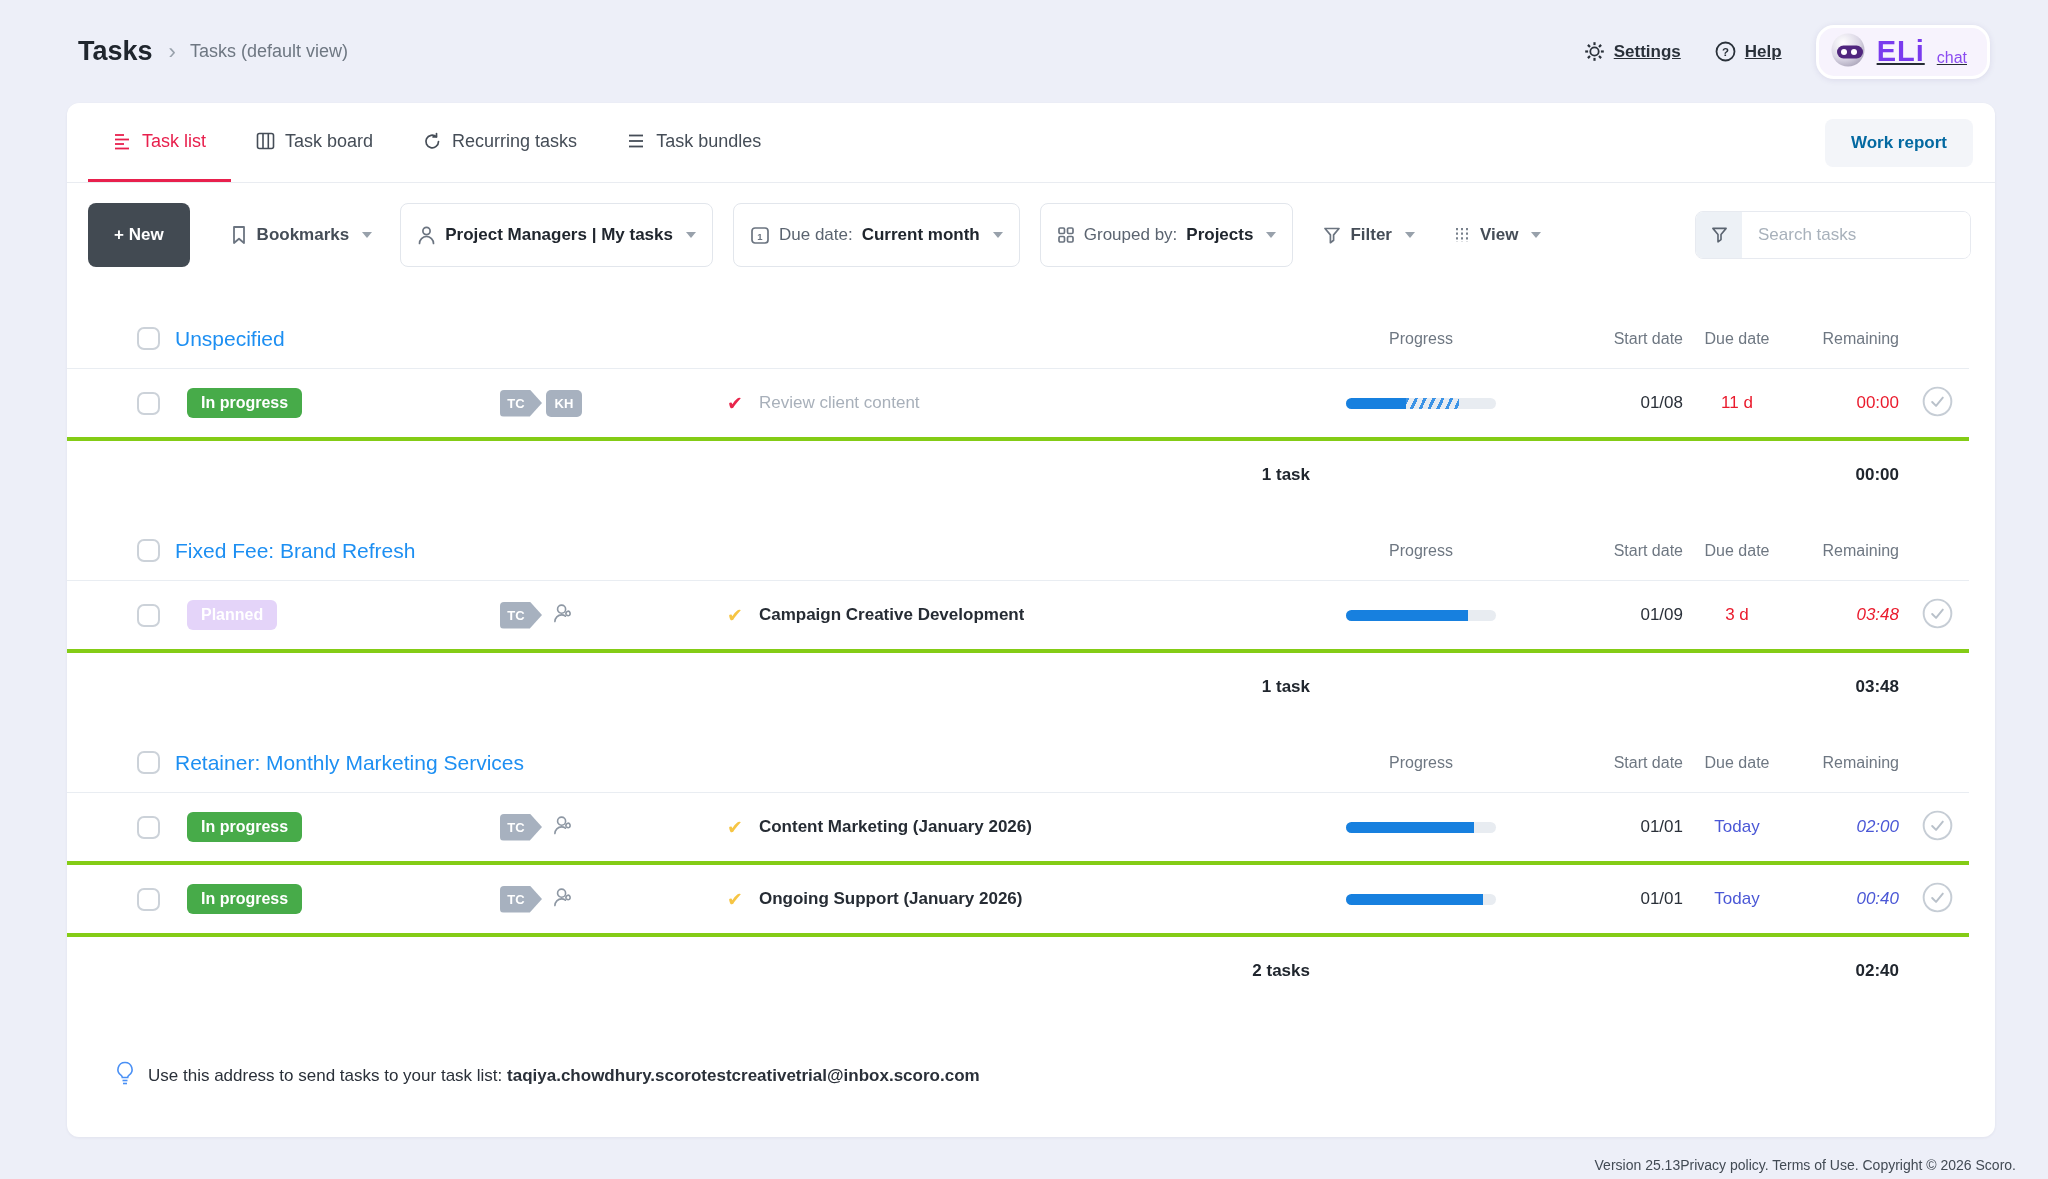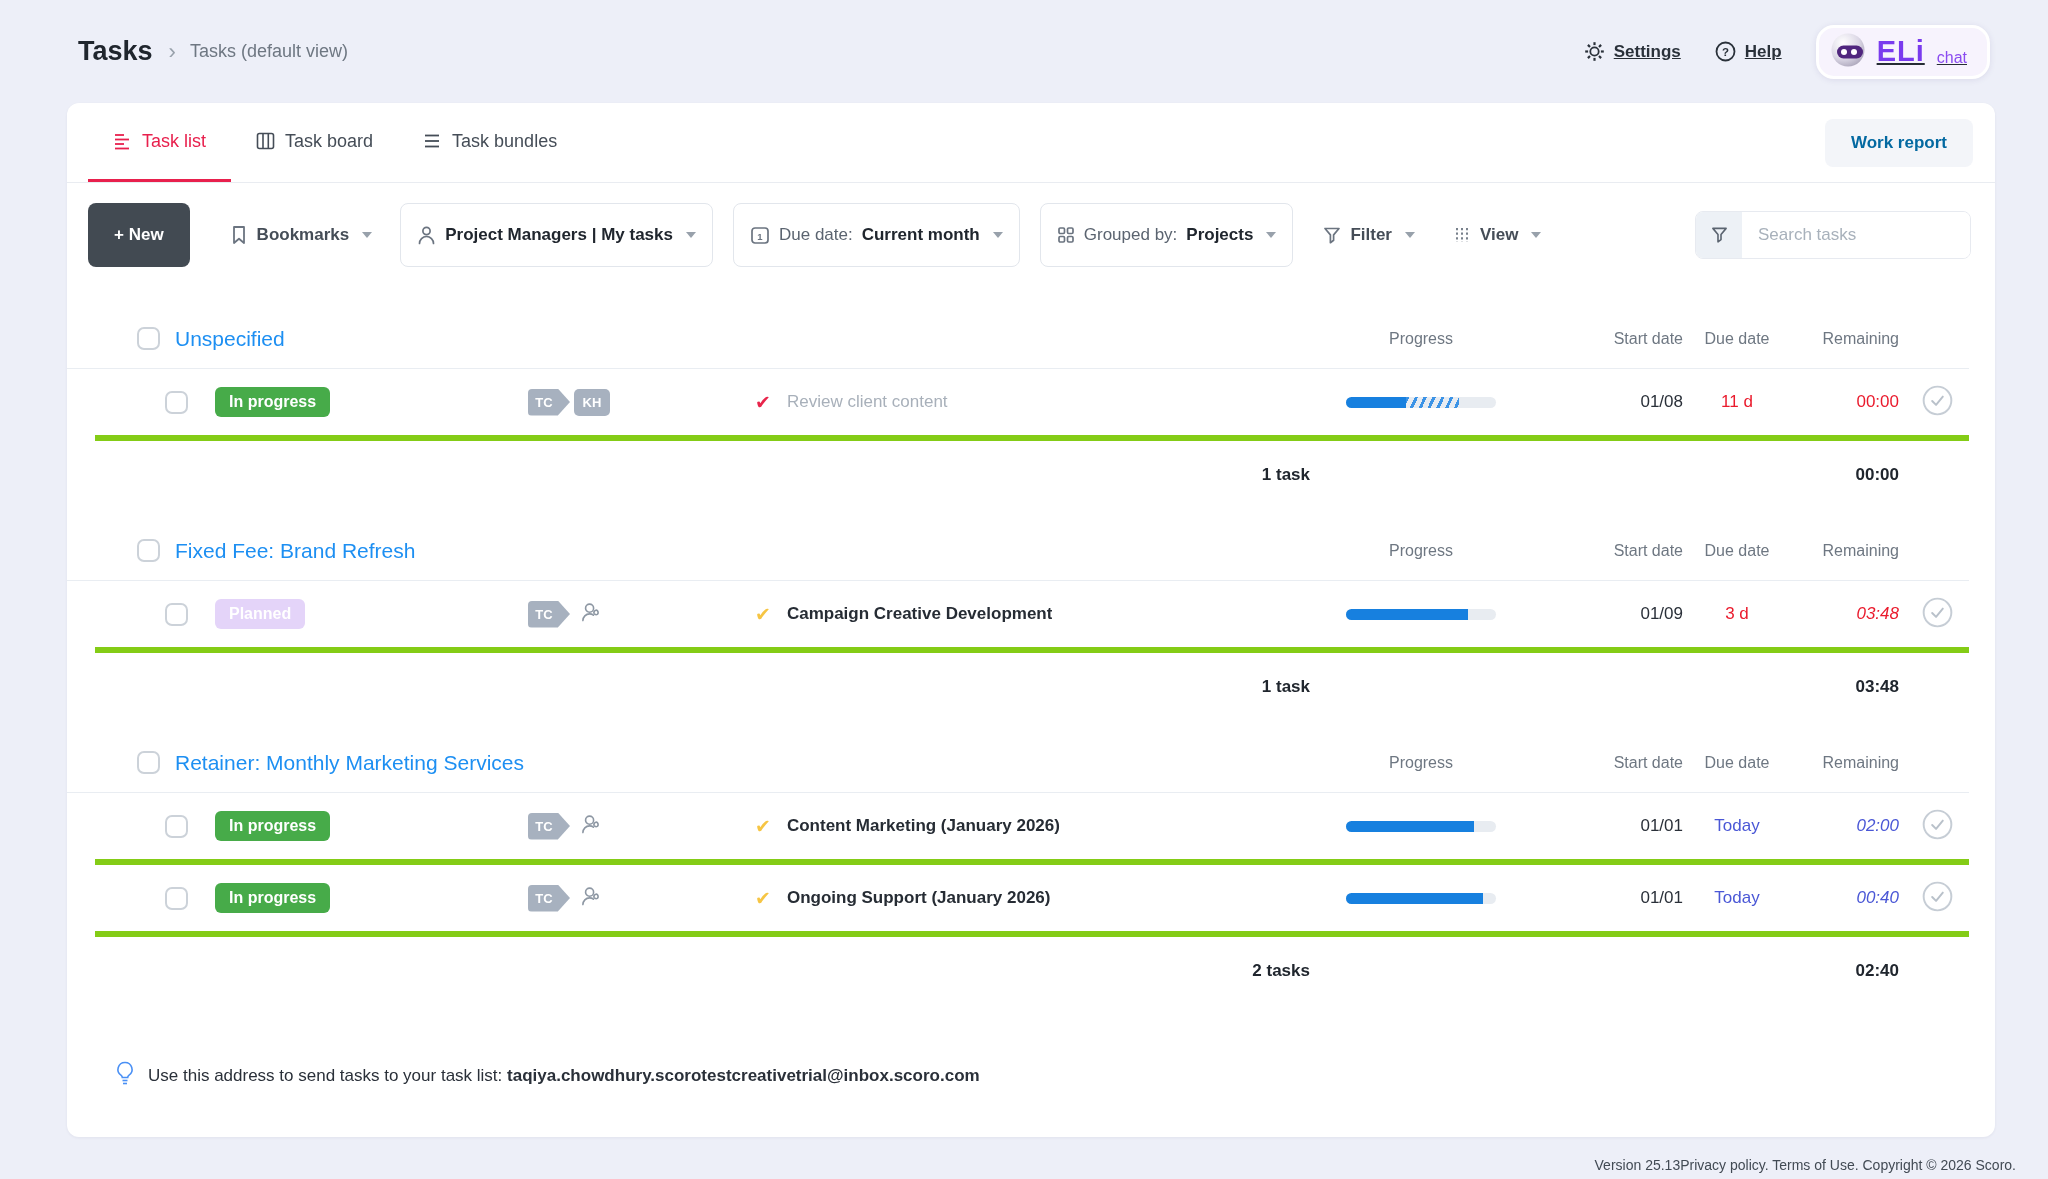--- a/index.html
+++ b/index.html
@@ -44,21 +44,21 @@
   .search-wrap { margin-left:auto; display:flex; height:48px; border:1px solid #e7eaf0; border-radius:8px;
     overflow:hidden; background:#fff; }
   .search-icon-box { width:46px; background:#edf1f6; display:flex; align-items:center; justify-content:center; cursor:pointer; }
   .search-input { border:none; outline:none; width:228px; padding:0 16px; font-size:17px; font-family:inherit; color:#2a313a; }
   .search-input::placeholder { color:#a8b1bb; }
   
   .table { padding:16px 26px 0 0; }
   .group { margin-bottom:12px; }
   .g-row { display:flex; align-items:center; }
   .group-header { height:60px; border-bottom:1px solid #e9edf2; }
-  .task-row { height:72px; border-bottom:6px solid #84cc16;margin-left:28px; }
+  .task-row { height:72px; border-bottom:4px solid #84cc16; }
   .summary-row { height:68px; }
   .cell-cb { width:24px; margin-left:70px; flex:none; }
   .checkbox { width:23px; height:23px; border:2px solid #ccd2d9; border-radius:7px; background:#fff; cursor:pointer; }
   .group-title { font-size:21px; font-weight:500; color:#1d8ff2; margin-left:14px; cursor:pointer; }
   .g-flex { flex:1; }
   .cell-status { width:300px; padding-left:26px; flex:none; }
   .cell-assign { width:240px; padding-left:39px; flex:none; display:flex; align-items:center; gap:10px; }
   .cell-name { flex:1; display:flex; align-items:center; gap:16px; padding-left:26px; min-width:0; }
   .cell-progress { width:190px; padding:0 20px; flex:none; }
   .cell-start { width:175px; padding-right:8px; flex:none; text-align:right; }
@@ -171,20 +171,29 @@
             <svg width="19" height="18" viewBox="0 0 19 18" stroke="currentColor" stroke-width="1.6" fill="none">
               <rect x="1.5" y="1.5" width="16" height="15" rx="2"></rect>
               <line x1="7" y1="1.5" x2="7" y2="16.5"></line>
               <line x1="12.3" y1="1.5" x2="12.3" y2="16.5"></line>
             </svg>
           </span>
           <span>Task board</span>
         </div>
         <div class="tab">
           <span>
+            <svg width="19" height="18" viewBox="0 0 19 18" stroke="currentColor" stroke-width="1.7" fill="none">
+              <path d="M15.5 9.5a6.3 6.3 0 1 1-2.2-4.8" stroke-linecap="round"></path>
+              <path d="M13.5 1.5v3.4h-3.4" stroke-linecap="round" stroke-linejoin="round"></path>
+            </svg>
+          </span>
+          <span>Recurring tasks</span>
+        </div>
+        <div class="tab">
+          <span>
             <svg width="19" height="18" viewBox="0 0 19 18" stroke="currentColor" stroke-width="1.8" fill="none">
               <line x1="2" y1="3.5" x2="16" y2="3.5"></line>
               <line x1="2" y1="9" x2="16" y2="9"></line>
               <line x1="2" y1="14.5" x2="16" y2="14.5"></line>
             </svg>
           </span>
           <span>Task bundles</span>
         </div>
       </div>
     <button class="work-report">Work report</button>

